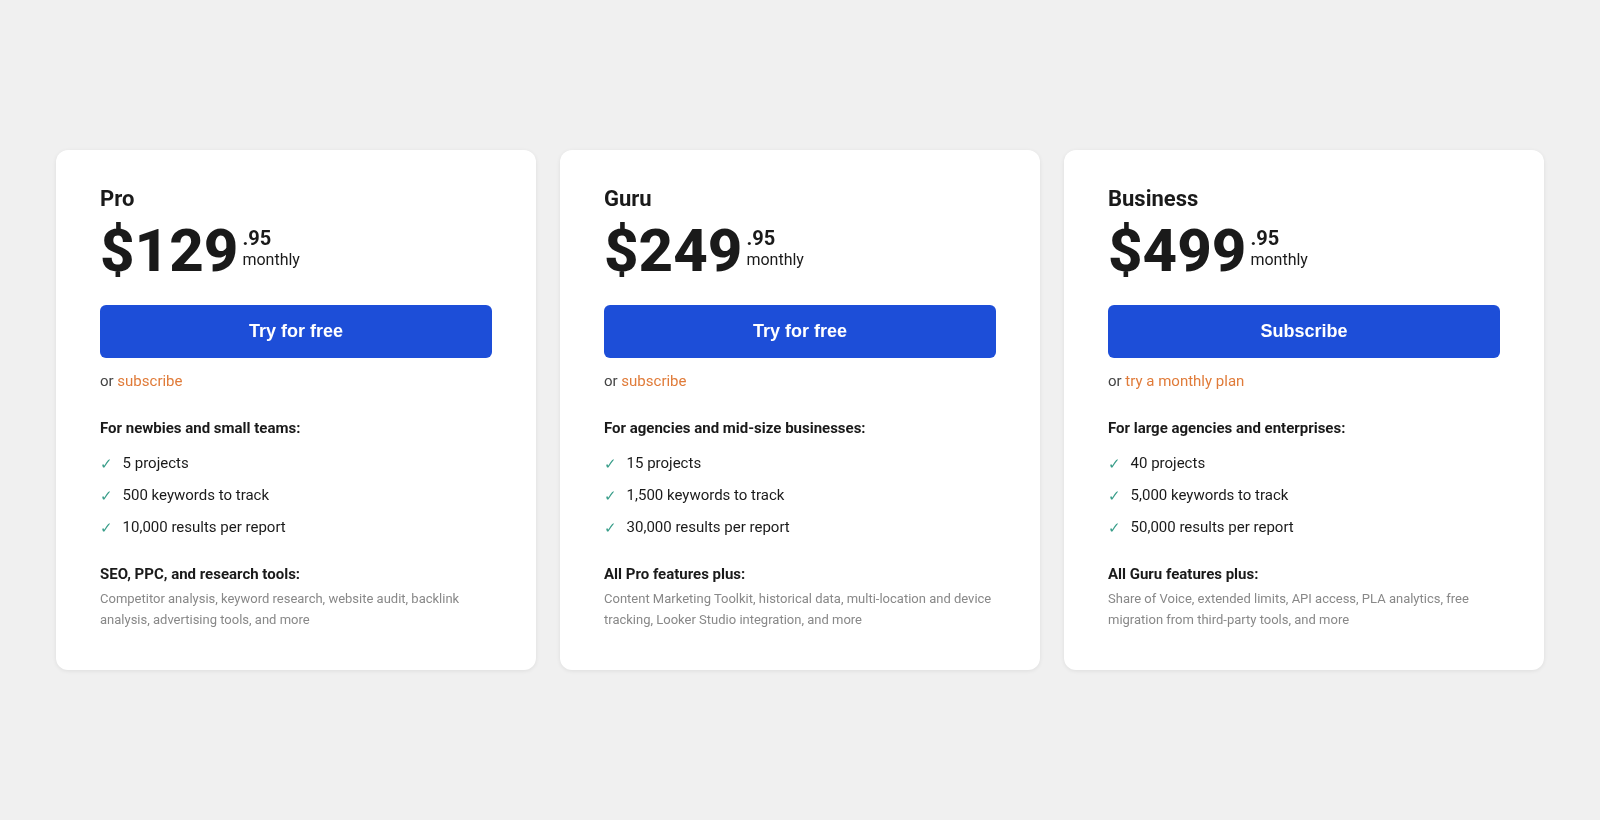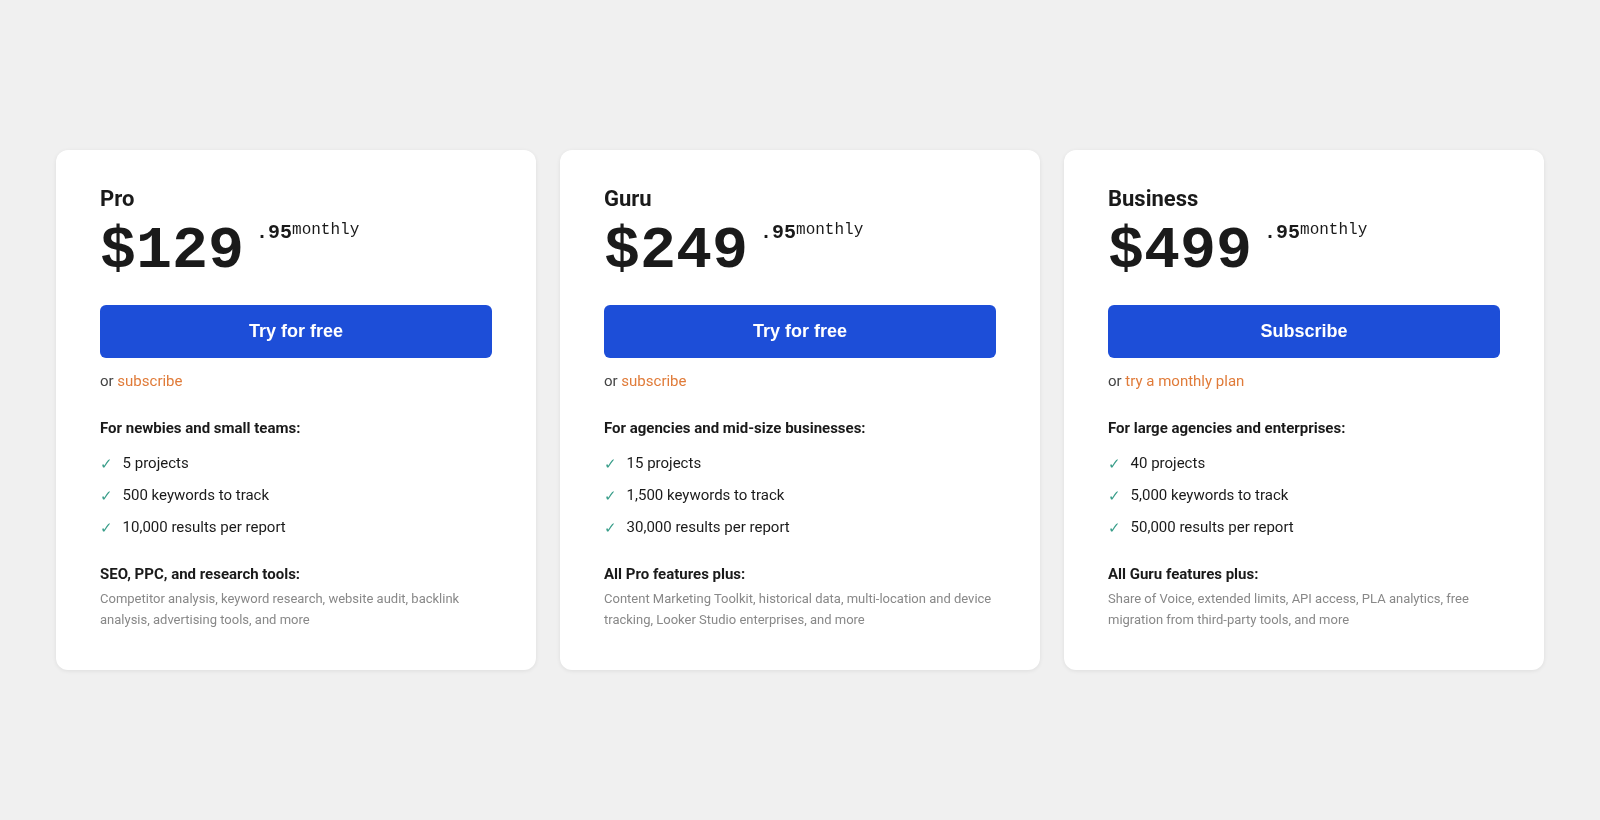--- a/index.html
+++ b/index.html
@@ -39,36 +39,35 @@
 
     .plan-name {
       font-size: 22px;
       font-weight: 700;
       color: #1a1a1a;
       margin-bottom: 10px;
     }
 
     .price-row {
       display: flex;
-      align-items: flex-start;
+      align-items: center;
       margin-bottom: 24px;
-      font-family: Liberation Mono, monospace;
     }
 
     .price-main {
       font-size: 60px;
       font-weight: 800;
       color: #1a1a1a;
       line-height: 1;
     }
 
     .price-cents-block {
       display: flex;
-      flex-direction: row;
-      margin-left: 12px;
+      flex-direction: column;
+      margin-left: 4px;
       margin-bottom: 6px;
     }
 
     .price-cents {
       font-size: 20px;
       font-weight: 700;
       color: #1a1a1a;
       line-height: 1.2;
     }
 
@@ -215,21 +214,21 @@
             <span>1,500 keywords to track</span>
           </li>
 
           <li>
             <span class="check-icon">✓</span>
             <span>30,000 results per report</span>
           </li>
 
       </ul>
       <div class="section-desc-title">All Pro features plus:</div>
-      <div class="section-desc">Content Marketing Toolkit, historical data, multi-location and device tracking, Looker Studio enterprises, and more</div>
+      <div class="section-desc">Content Marketing Toolkit, historical data, multi-location and device tracking, Looker Studio integration, and more</div>
     </div>
     <div class="pricing-card">
       <div class="plan-name">Business</div>
       <div class="price-row">
         <div class="price-main">$499</div>
         <div class="price-cents-block">
           <span class="price-cents">.95</span>
           <span class="price-period">monthly</span>
         </div>
       </div>

